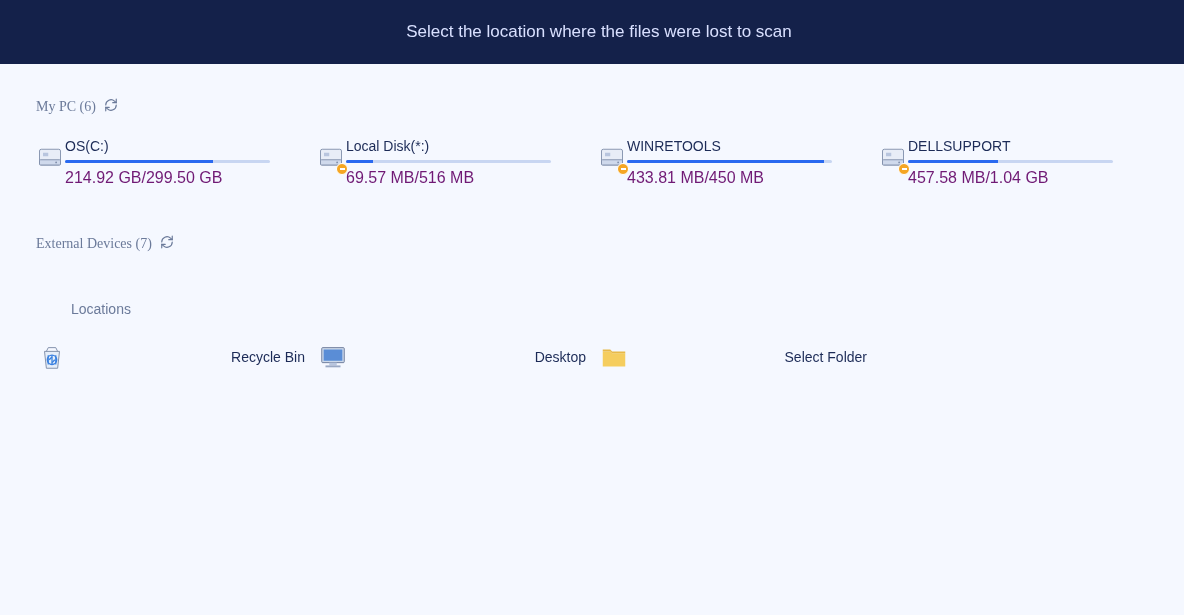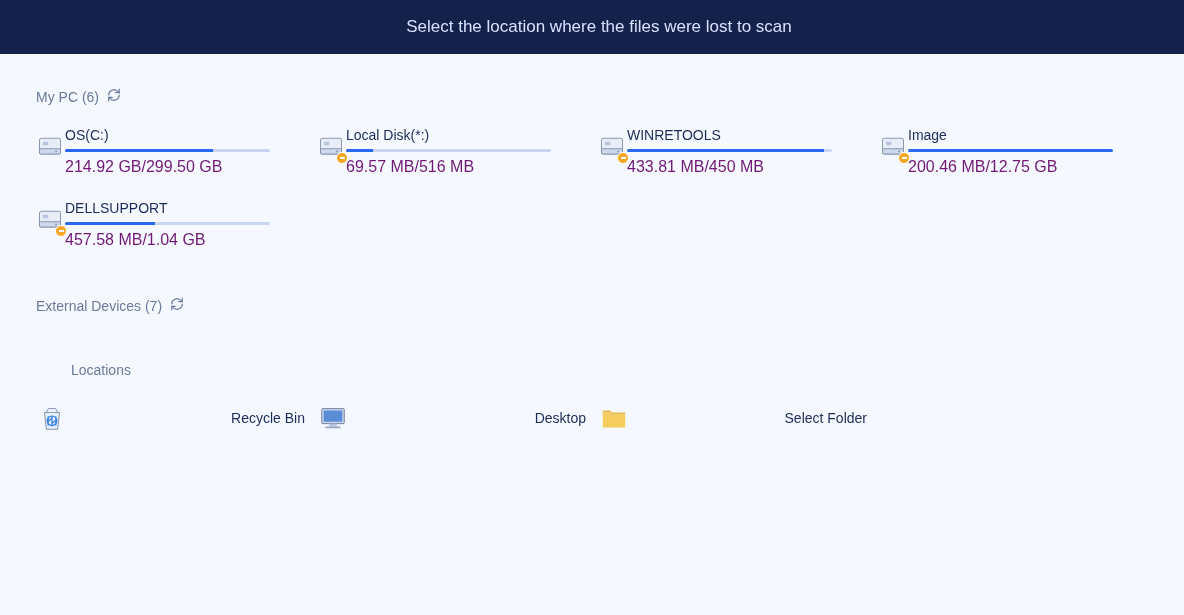--- a/index.html
+++ b/index.html
@@ -1,20 +1,20 @@
 <!DOCTYPE html>
 <html><head>
 <meta charset="utf-8">
 <style>
 * { margin: 0; padding: 0; box-sizing: border-box; }
 body { font-family: "Segoe UI", Arial, sans-serif; background: #f5f8ff; width: 1184px; height: 615px; overflow: hidden; }
-.header { background: #14214a; height: 54px; display: flex; align-items: center; justify-content: center; padding-left: 14px; }
+.header { background: #14214a; height: 64px; display: flex; align-items: center; justify-content: center; padding-left: 14px; }
 .header-title { color: #d9e0ff; font-size: 17px; font-weight: 400; }
 .content { padding: 34px 36px 0 36px; }
-.section-head { display: flex; align-items: center; gap: 8px; margin-bottom: 22px; }
+.section-head { display: flex; align-items: center; gap: 8px; margin-bottom: 22px; font-family: Liberation Serif, serif; }
 .section-label { color: #6b7a9a; font-size: 14px; }
 .refresh-icon { color: #6b7a9a; font-size: 14px; cursor: pointer; }
 .drive-grid { display: grid; grid-template-columns: repeat(4, 1fr); column-gap: 12px; row-gap: 24px; margin-bottom: 48px; }
 .drive-item { display: flex; align-items: flex-start; gap: 1px; cursor: pointer; }
 .drive-icon { width: 28px; height: 28px; margin-top: 6px; position: relative; flex-shrink: 0; }
 .drive-icon svg { width: 100%; height: 100%; }
 .badge { position: absolute; right: -3px; bottom: -3px; width: 12px; height: 12px; border-radius: 50%; background: #f5a623; border: 1.5px solid #fff; display: flex; align-items: center; justify-content: center; }
 .badge::after { content: ""; width: 5px; height: 1.5px; background: #fff; }
 .drive-body { flex: 1; min-width: 0; }
 .drive-name { color: #1c2b57; font-size: 14px; margin-bottom: 6px; }
@@ -108,38 +108,20 @@
     <div class="drive-icon">
       <svg viewBox="0 0 32 32">
             <rect x="4" y="6" width="24" height="18" rx="2" fill="#e8edf7" stroke="#7d8ca8" stroke-width="1"></rect>
             <rect x="4" y="18" width="24" height="6" rx="1" fill="#cfd9ec" stroke="#7d8ca8" stroke-width="1"></rect>
             <rect x="8" y="10" width="6" height="4" fill="#b8c5de"></rect>
             <circle cx="23" cy="21" r="1" fill="#7d8ca8"></circle>
           </svg>
       <div class="badge"></div>
     </div>
     <div class="drive-body">
-      <div class="drive-name">Image</div>
-      <div class="bar">
-            <div class="bar-fill" style="width:100%"></div>
-          </div>
-      <div class="drive-usage">200.46 MB/12.75 GB</div>
-    </div>
-      </div>
-      <div class="drive-item">
-    <div class="drive-icon">
-      <svg viewBox="0 0 32 32">
-            <rect x="4" y="6" width="24" height="18" rx="2" fill="#e8edf7" stroke="#7d8ca8" stroke-width="1"></rect>
-            <rect x="4" y="18" width="24" height="6" rx="1" fill="#cfd9ec" stroke="#7d8ca8" stroke-width="1"></rect>
-            <rect x="8" y="10" width="6" height="4" fill="#b8c5de"></rect>
-            <circle cx="23" cy="21" r="1" fill="#7d8ca8"></circle>
-          </svg>
-      <div class="badge"></div>
-    </div>
-    <div class="drive-body">
       <div class="drive-name">DELLSUPPORT</div>
       <div class="bar">
             <div class="bar-fill" style="width:44%"></div>
           </div>
       <div class="drive-usage">457.58 MB/1.04 GB</div>
     </div>
       </div>
     </div>
 
   <div class="ext-section">

